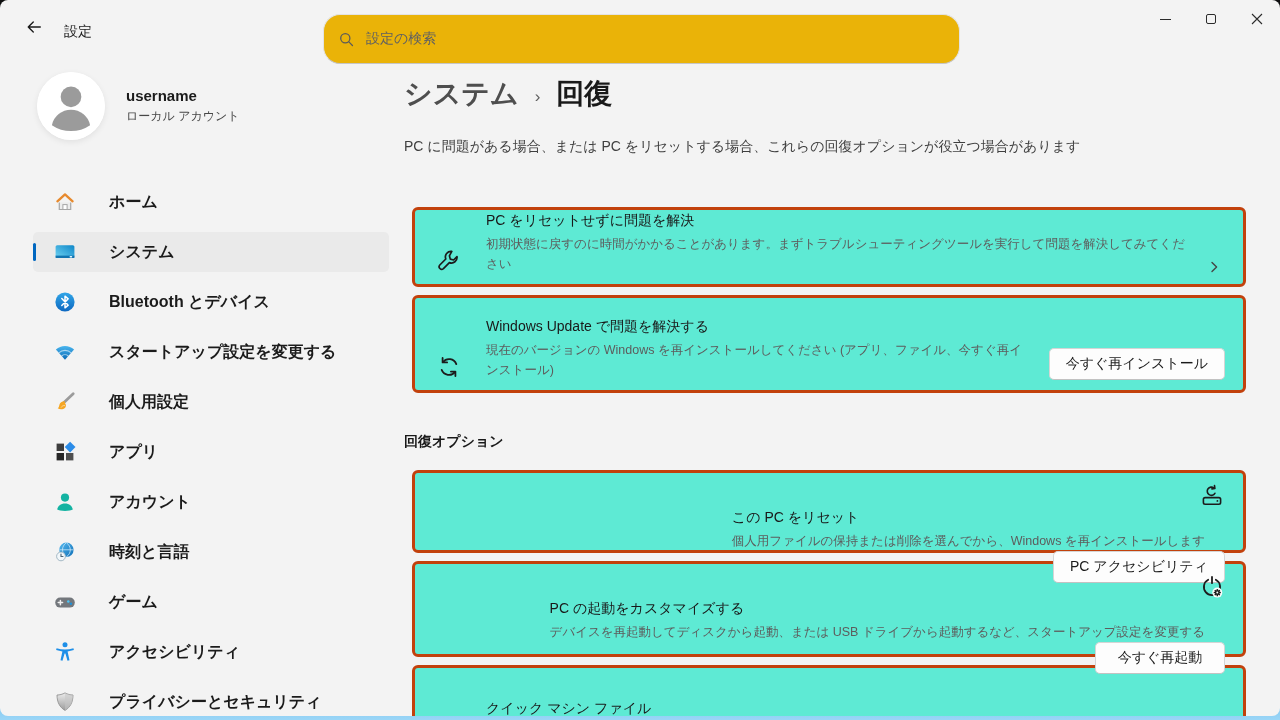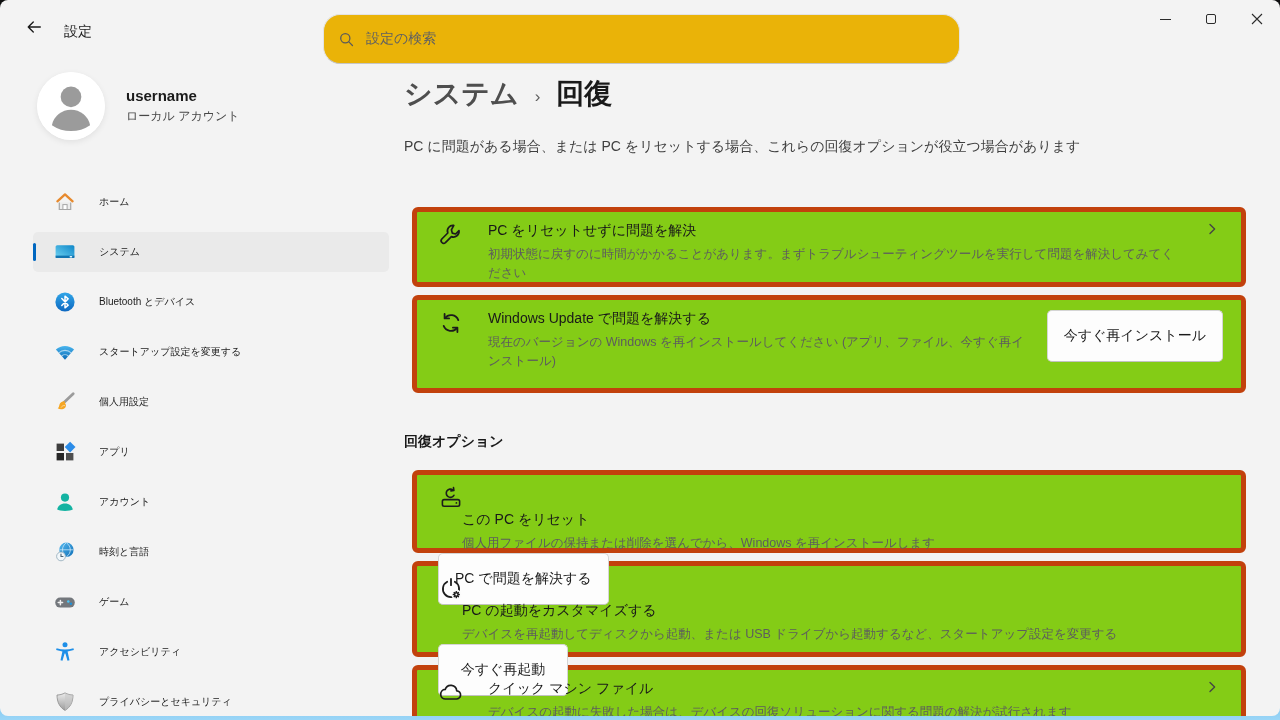--- a/index.html
+++ b/index.html
@@ -53,45 +53,45 @@
     align-items:center; padding-left:20px; border-radius:5px; cursor:pointer;
   }
   .nav-item.selected { background:#eaeaea; }
   .accent-pill {
     display:none; position:absolute; left:0; top:11px; width:3px; height:18px;
     border-radius:2px; background:#0067c0;
   }
   .nav-item.selected .accent-pill { display:block; }
   .nav-icon { width:24px; height:24px; flex:0 0 24px; }
   .nav-icon svg { width:24px; height:24px; display:block; }
-  .nav-label { margin-left:22px; font-size:10px; color:#1b1b1b; white-space:nowrap; }
+  .nav-label { margin-left:32px; font-size:16px; color:#1b1b1b; white-space:nowrap;font-weight:bold; }
 
   
   .main { position:absolute; left:404px; top:62px; width:842px; bottom:0; overflow:hidden; }
   .breadcrumb { position:absolute; top:13px; left:0; display:flex; align-items:center; }
   .crumb-parent { font-size:28px; font-weight:600; color:#4e4e4e; cursor:pointer; }
   .crumb-sep { font-size:17px; color:#606060; margin:6px 16px 0; }
   .crumb-current { font-size:28px; font-weight:600; color:#191919; }
   .subtitle { position:absolute; top:76px; left:0; right:10px; font-size:14px; color:#3f3f3f; }
 
   .cards { position:absolute; top:145px; left:8px; right:0; }
   .card {
-    background:#84cc16; border:5px solid #c2410c; border-radius:6px;
-    display:flex; align-items:flex-start; margin-bottom:8px;
+    background:#5eead4; border:3px solid #c2410c; border-radius:6px;
+    display:flex; align-items:flex-end; margin-bottom:8px;
     padding:10px 18px 10px 21px; cursor:pointer;
   }
   .h80 { height:80px; } .h98 { height:98px; } .h83 { height:83px;flex-direction:column; }
   .h96 { height:96px;flex-direction:column; } .h90 { height:90px; }
   .card-icon { width:26px; height:26px; flex:0 0 26px; }
   .card-icon svg { width:26px; height:26px; display:block; }
   .card-text { margin-left:24px; flex:1; margin-right:20px; }
   .card-title { font-size:14px; color:#191919; margin-bottom:5px; }
   .card-desc { font-size:12.5px; color:#5d5d5d; line-height:1.55; }
   .card-btn {
-    flex:0 0 auto; height:52px; min-width:130px; padding:0 16px;
+    flex:0 0 auto; height:32px; min-width:130px; padding:0 16px;
     background:#fdfdfd; border:1px solid #d5d5d5; border-bottom-color:#c2c2c2;
     border-radius:5px; font-size:14px; color:#1a1a1a;
     display:flex; align-items:center; justify-content:center; cursor:pointer;
     font-family:inherit; white-space:nowrap;
   }
   .chevron { flex:0 0 auto; margin-right:4px; width:14px; height:14px; }
   .section-header {
     font-size:14px; font-weight:bold; color:#191919;
     margin:40px 0 19px -8px; height:18px;
   }
@@ -367,21 +367,21 @@
               <path d="M14.9 5a4.1 4.1 0 1 0 1 5.3"></path>
               <path d="M15.5 2.5l.4 3-3 .4"></path>
               <rect x="4.4" y="14.6" width="17.2" height="6.6" rx="1.7"></rect>
               <circle cx="18.4" cy="17.9" r=".9" fill="#1c1c1c" stroke="none"></circle>
             </svg>
         </span>
         <div class="card-text">
           <div class="card-title">この PC をリセット</div>
           <div class="card-desc">個人用ファイルの保持または削除を選んでから、Windows を再インストールします</div>
         </div>
-        <button class="card-btn">PC で問題を解決する</button>
+        <button class="card-btn">PC アクセシビリティ</button>
       </div>
 
       <div class="card h96">
         <span class="card-icon">
           <svg viewBox="0 0 26 26">
               <g fill="none" stroke="#1c1c1c" stroke-width="1.8" stroke-linecap="round">
                 <path d="M9.2 5.8a8.1 8.1 0 1 0 7.6 0"></path>
                 <path d="M13 2.9v6.3"></path>
               </g>
               <circle cx="18.3" cy="18.6" r="5" fill="#fbfbfb"></circle>

